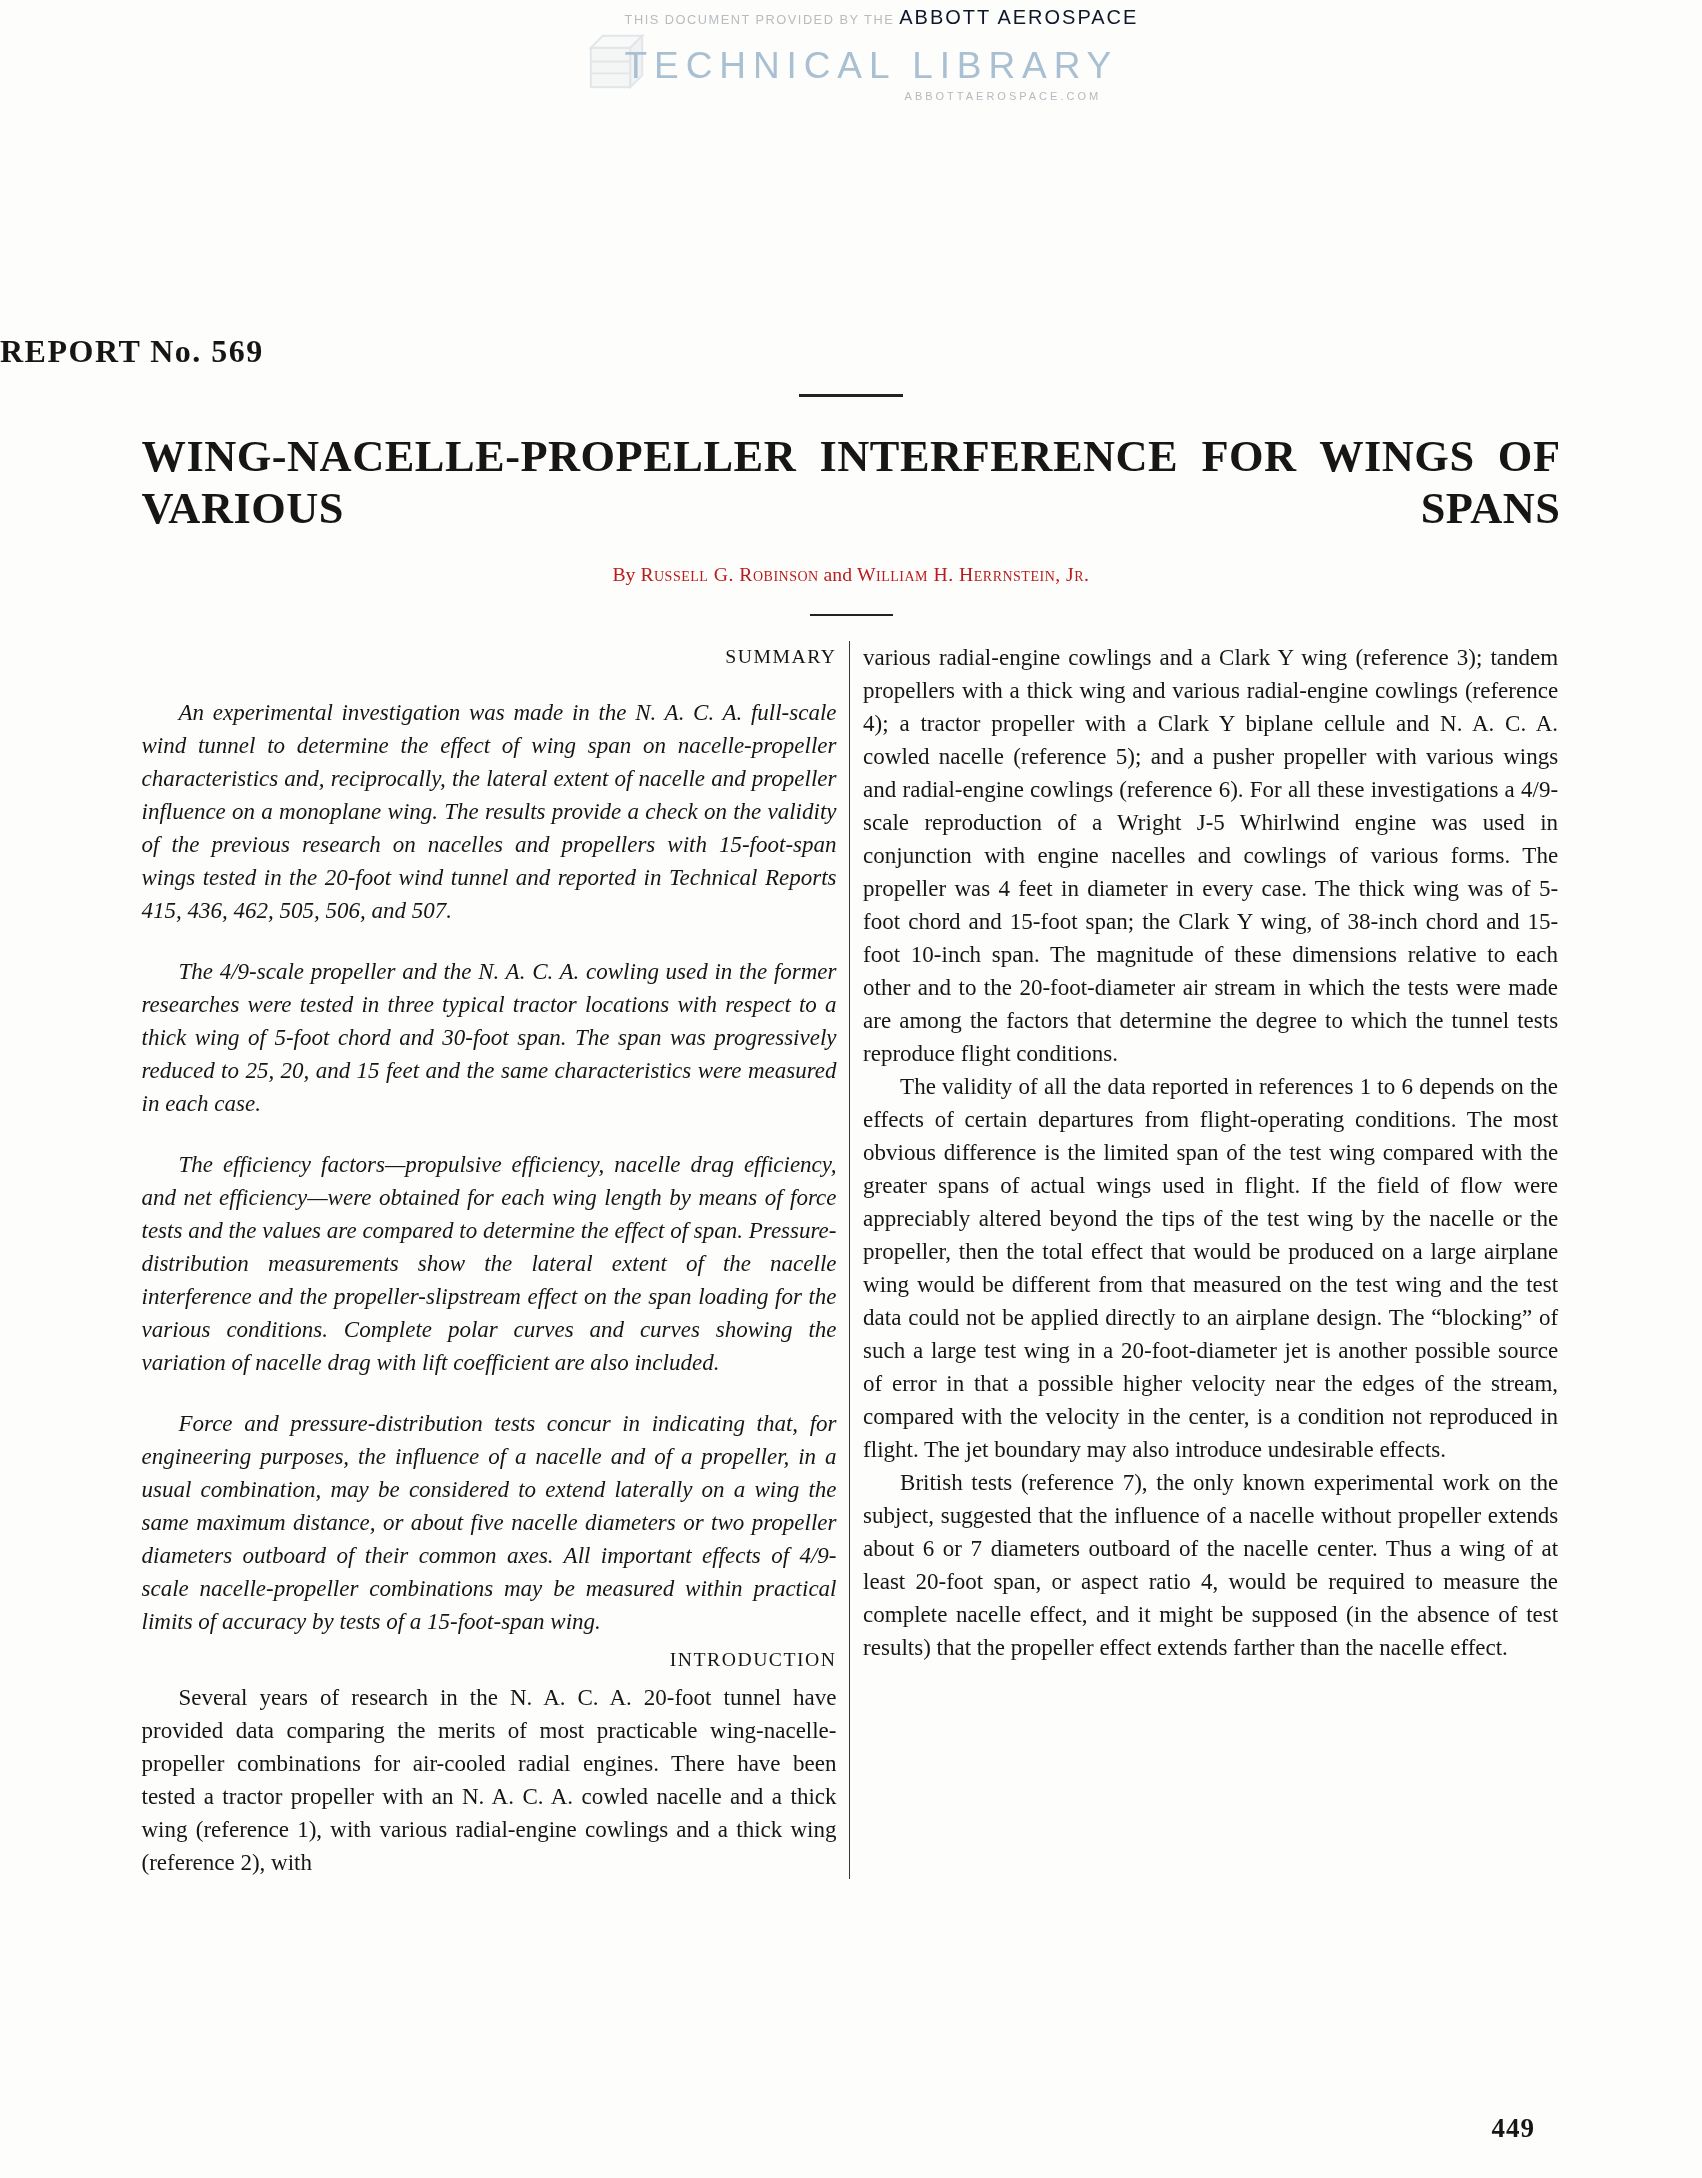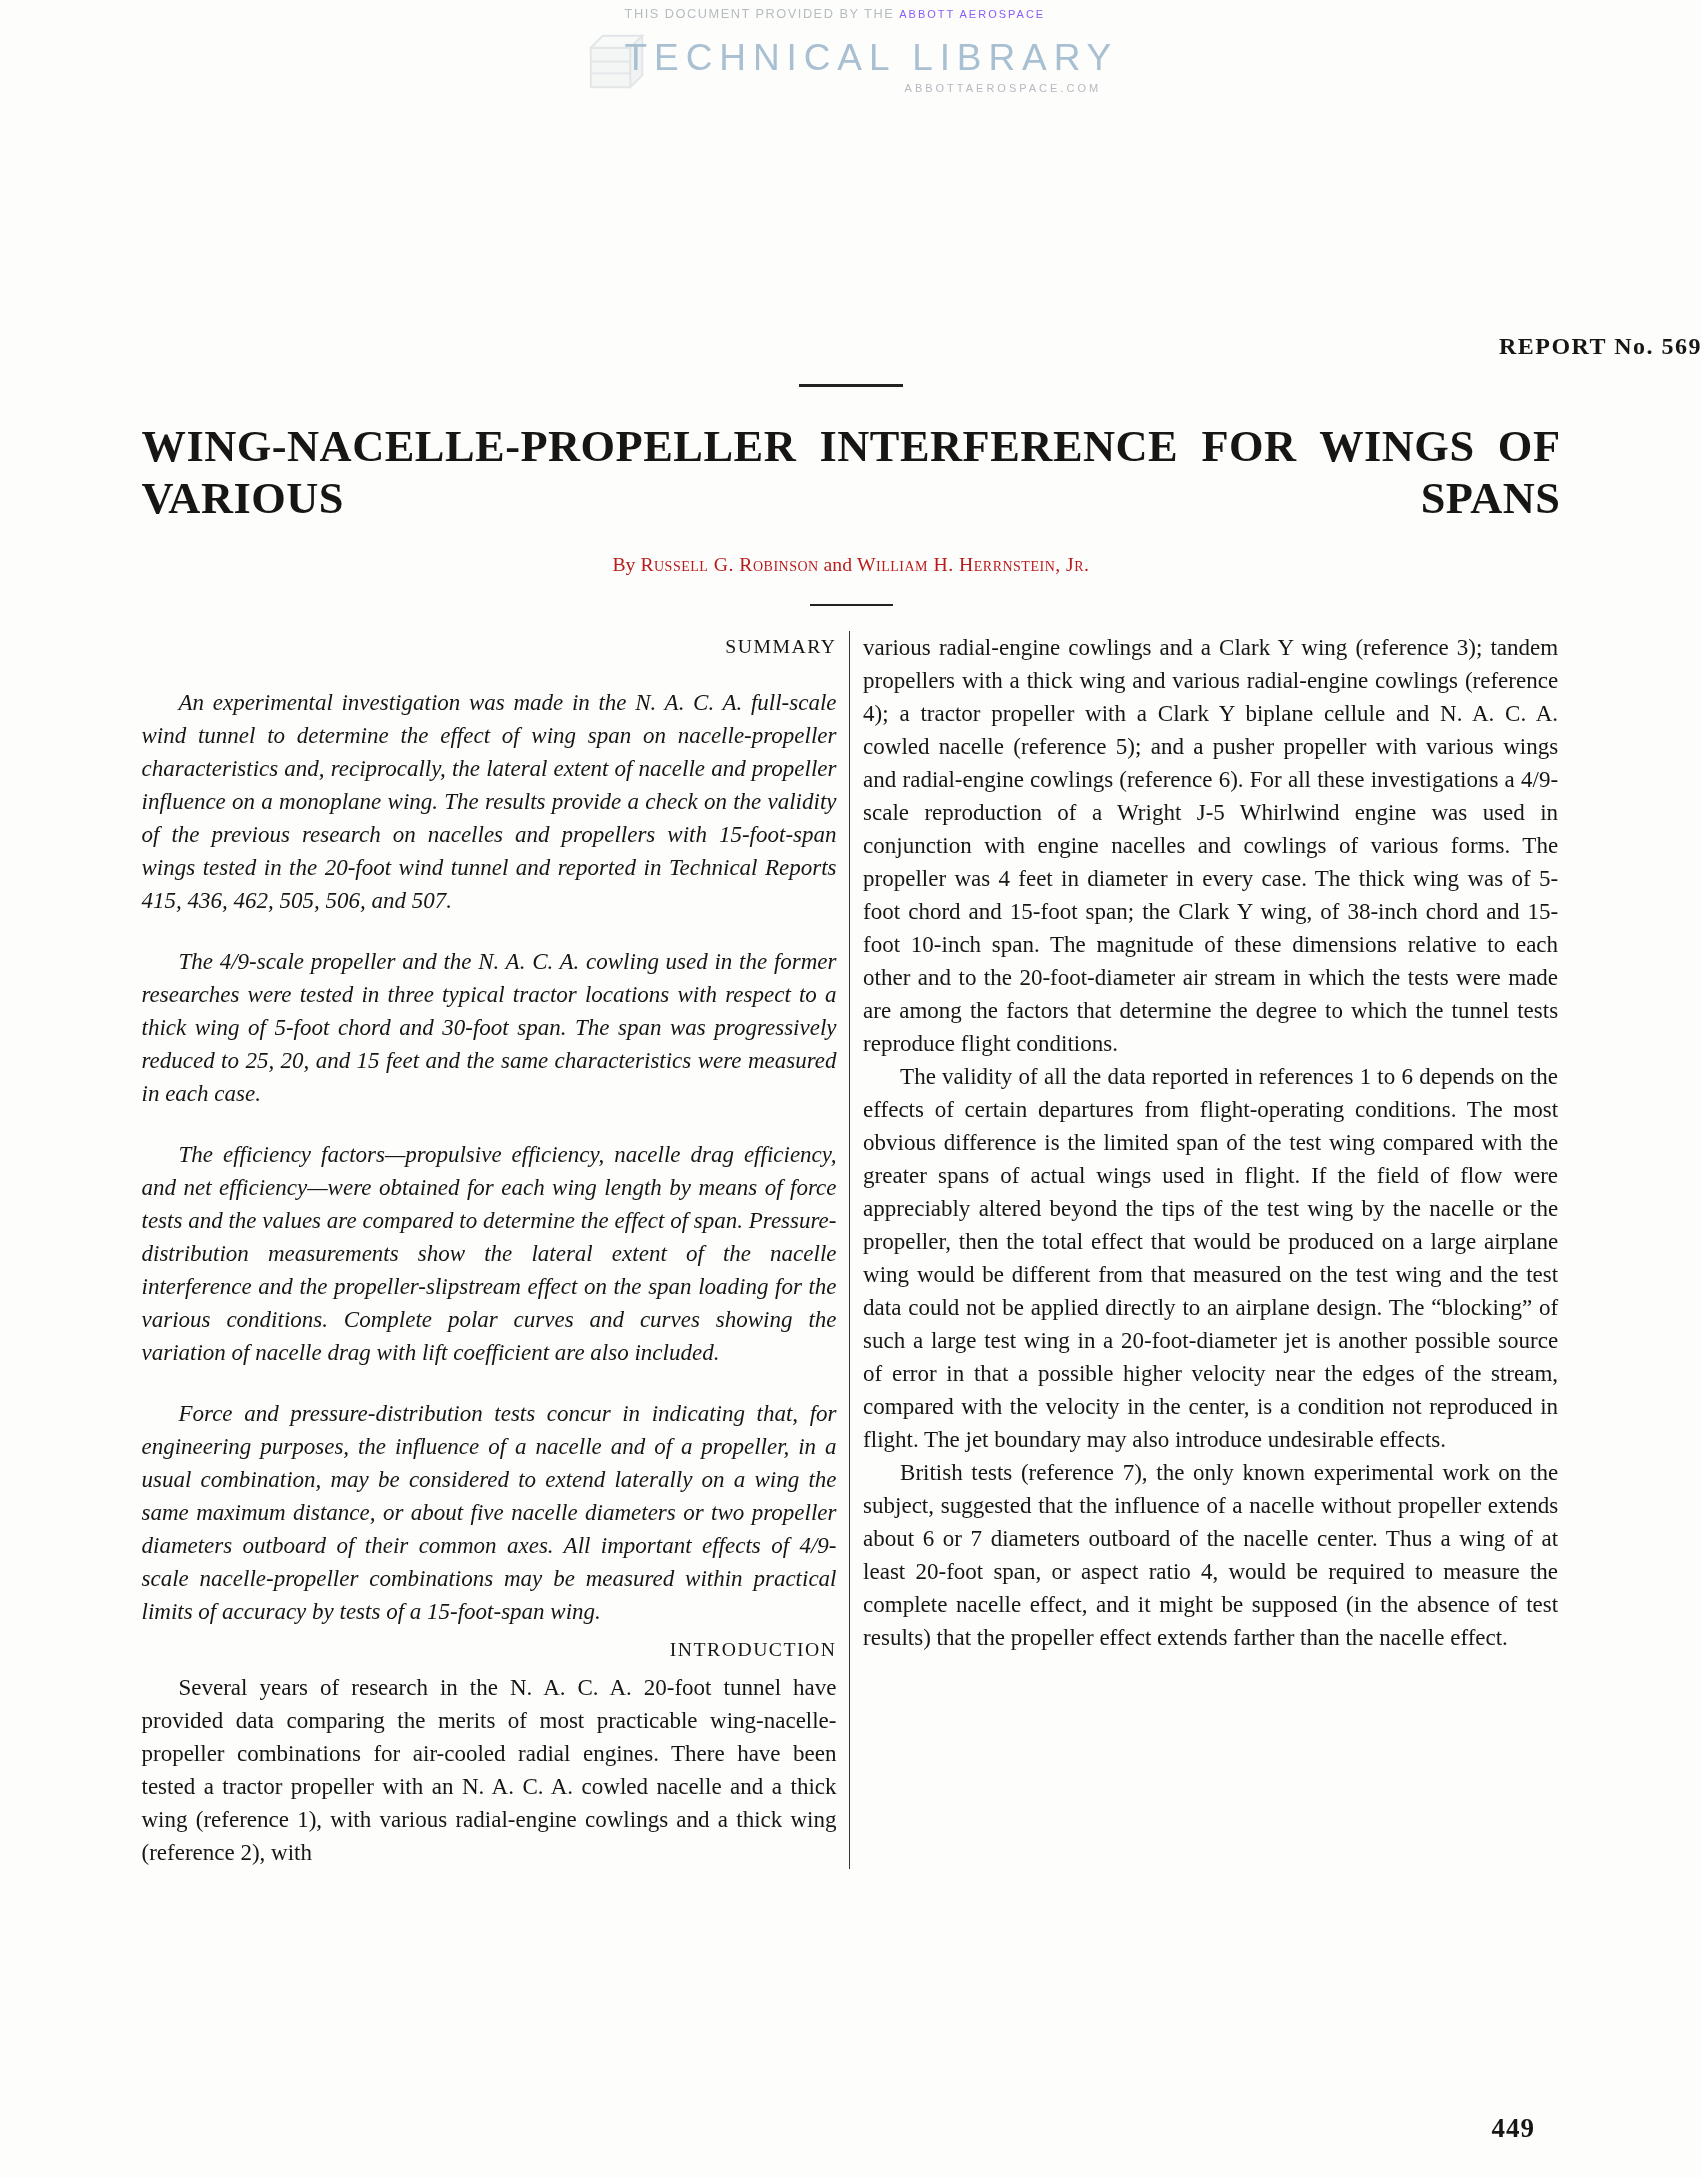--- a/index.html
+++ b/index.html
@@ -35,22 +35,22 @@
     opacity:0.55;
   }
   .wm-text { position:relative; padding-left:29.6px; }
   .wm-line1 {
     font-size:12.8px;
     letter-spacing:1.5px;
     color:#b7bcbf;
     white-space:nowrap;
   }
   .wm-line1 .wm-brand {
-    font-size:11px;
-    color:#8b5cf6;
+    font-size:20px;
+    color:#0f172a;
     letter-spacing:2px;
   }
   .wm-line2 {
     margin-top:16px;
     font-size:37px;
     font-weight:400;
     letter-spacing:6.9px;
     color:#a9c0d2;
     white-space:nowrap;
   }
@@ -59,22 +59,22 @@
     font-size:11px;
     letter-spacing:3px;
     color:#b4babf;
     text-align:right;
     padding-right:5.9px;
   }
 
   
   .report-no {
     margin:333px auto 0;
-    text-align:right;
-    font-size:24px;
+    text-align:left;
+    font-size:32px;
     font-weight:bold;
     letter-spacing:1.5px;
   }
   .rule {
     background:#242220;
     margin-left:auto; margin-right:auto;
   }
   .rule-1 { width:104px; height:3px; margin-top:23.6px; }
   .rule-2 { width:83px; height:2px; margin-top:27.6px; }
 

